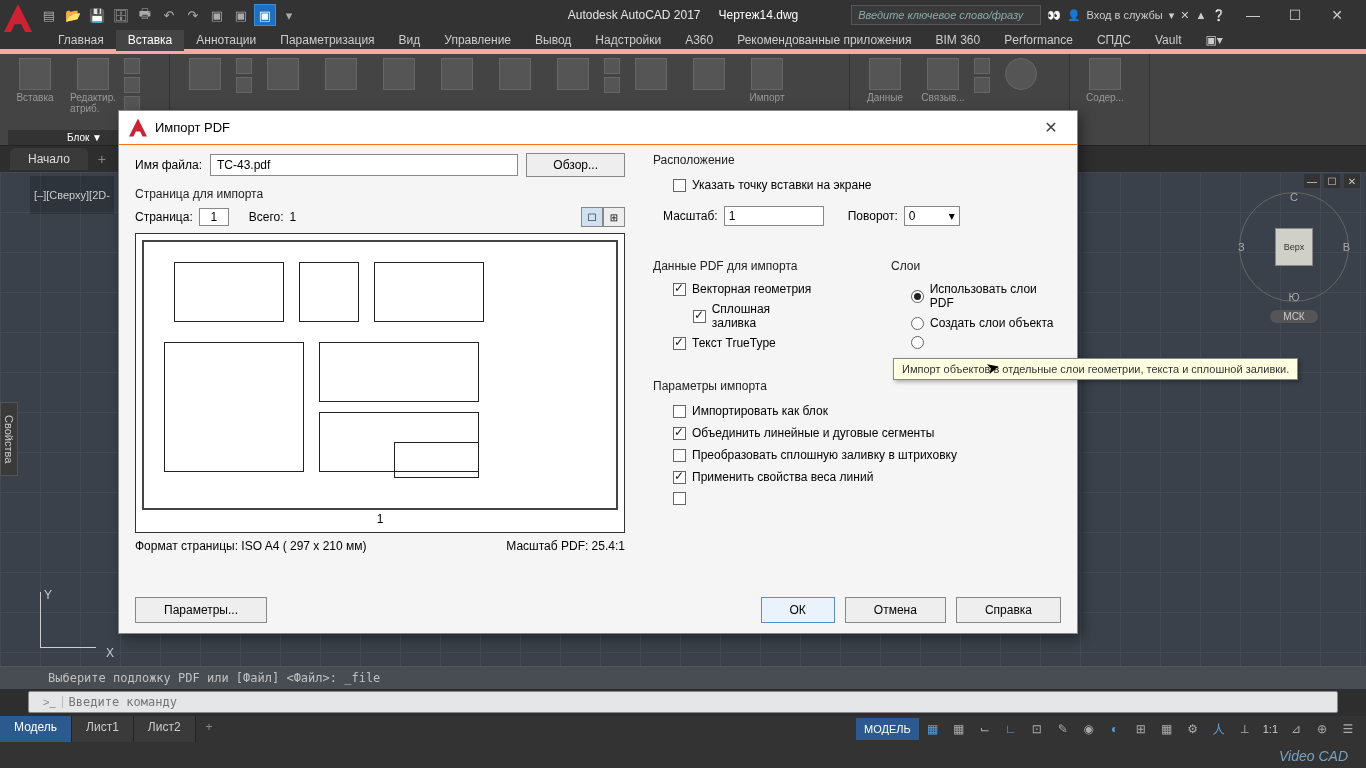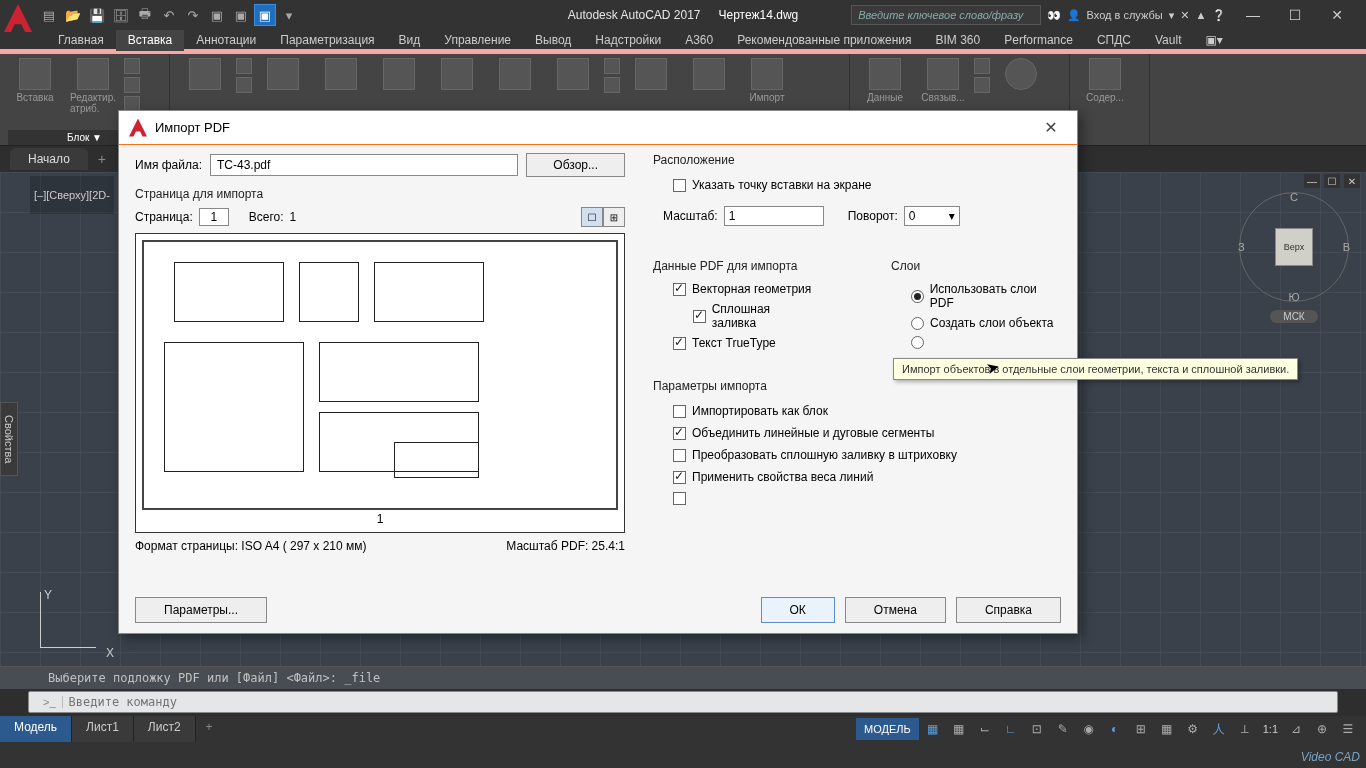--- a/index.html
+++ b/index.html
@@ -48,21 +48,21 @@
 .ucs-y { position: absolute; bottom: 64px; left: 44px; }
 .ucs-x { position: absolute; bottom: 6px; left: 106px; }
 .ucs-arrow-y { position: absolute; bottom: 18px; left: 40px; width: 1px; height: 56px; background: #ccc; }
 .ucs-arrow-x { position: absolute; bottom: 18px; left: 40px; width: 56px; height: 1px; background: #ccc; }
 .props-tab { position: absolute; top: 230px; left: 0; writing-mode: vertical-rl; background: #3a3a3a; color: #ccc; font-size: 11px; padding: 12px 2px; border: 1px solid #555; }
 .cmd-area { background: #2e2e2e; height: 50px; border-top: 1px solid #555; }
 .cmd-history { color: #c0c0c0; font-family: Consolas, monospace; font-size: 12px; padding: 4px 48px; background: #484d53; height: 22px; }
 .cmd-input-row { display: flex; align-items: center; padding: 2px 8px; background: #e5e6e8; border: 1px solid #888; height: 22px; margin: 2px 28px 0 28px; border-radius: 2px; }
 .cmd-chevron { color: #888; font-size: 11px; padding: 0 6px; border-right: 1px solid #bbb; margin-right: 6px; }
 .cmd-input { flex: 1; background: transparent; border: none; color: #888; font-size: 12px; font-family: Consolas, monospace; }
-.watermark { position: absolute; right: 6px; bottom: 4px; color: #79a3c2; font-size: 12px; font-style: italic; pointer-events: none; }
+.watermark { position: absolute; right: 18px; bottom: 4px; color: #79a3c2; font-size: 14px; font-style: italic; pointer-events: none; }
 .statusbar { height: 26px; background: #333; display: flex; color: #ccc; font-size: 12px; }
 .layout-tabs { display: flex; gap: 0; }
 .layout-tab { padding: 4px 14px; background: #3a3a3a; border-right: 1px solid #222; }
 .layout-tab.active { background: #2d5a8e; color: #fff; }
 .layout-add { padding: 4px 10px; color: #888; }
 .status-right { margin-left: auto; display: flex; align-items: center; gap: 2px; padding-right: 6px; }
 .status-btn { width: 24px; height: 22px; display: flex; align-items: center; justify-content: center; color: #aaa; font-size: 12px; }
 .status-btn.model { background: #2d5a8e; color: #fff; padding: 0 8px; width: auto; font-size: 11px; }
 .status-btn.grid { color: #5aa0e0; }
 .scale { color: #ccc; font-size: 11px; padding: 0 4px; }

